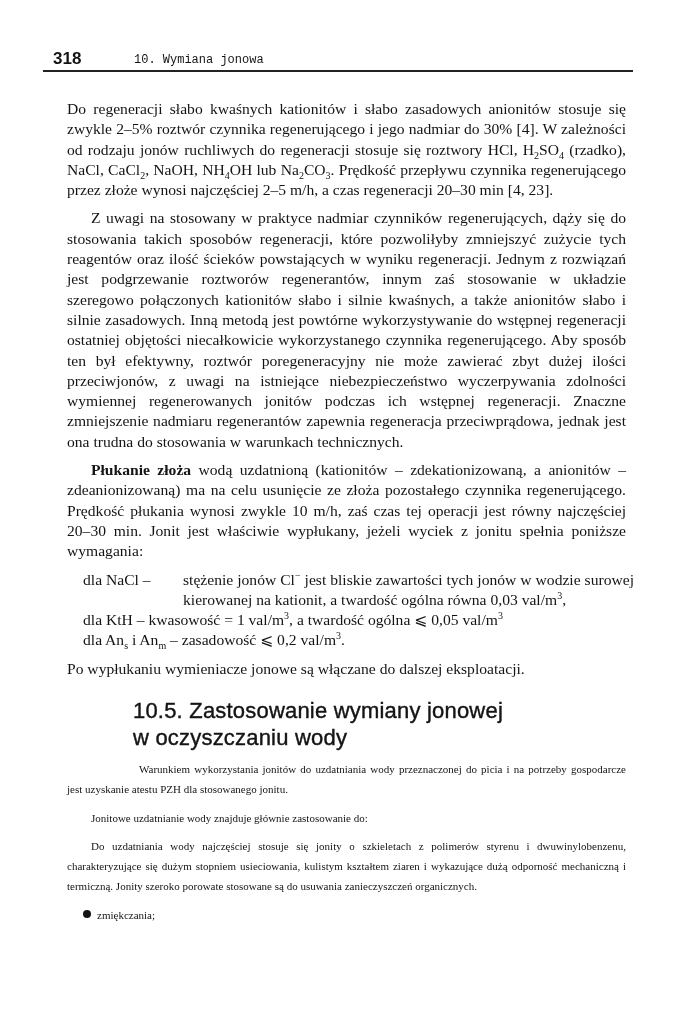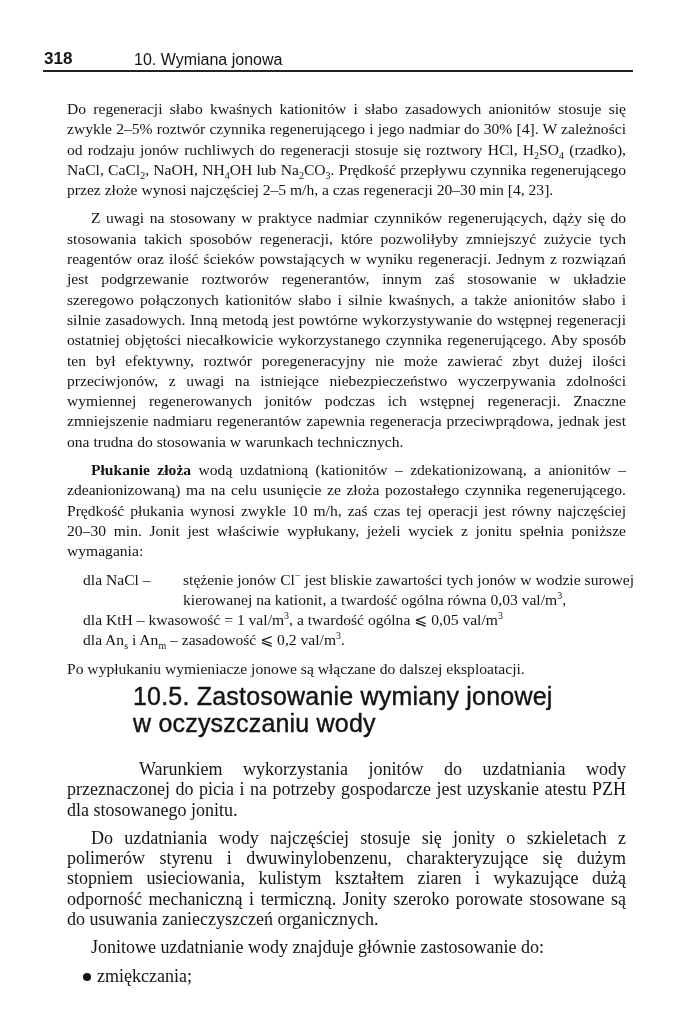--- a/index.html
+++ b/index.html
@@ -1,31 +1,31 @@
 <!DOCTYPE html>
 <html><head>
 <meta charset="utf-8">
 <style>
   html, body { margin: 0; padding: 0; background: #ffffff; }
   body { width: 693px; height: 1011px; position: relative; overflow: hidden; color: #141414; }
   .page { position: absolute; left: 0; top: 0; width: 693px; height: 1011px; }
   .running-head { position: absolute; left: 43px; top: 48px; width: 590px; height: 22px; border-bottom: 2px solid #222; }
-  .page-num { position: absolute; left: 1px; top: 0; font-family: "Liberation Sans", sans-serif; font-weight: bold; font-size: 17px; line-height: 22px; }
-  .chapter { position: absolute; left: 91px; top: 3px; font-family: Liberation Sans, sans-serif; font-size: 16px; line-height: 18px; }
+  .page-num { position: absolute; left: 10px; top: 0; font-family: "Liberation Sans", sans-serif; font-weight: bold; font-size: 17px; line-height: 22px; }
+  .chapter { position: absolute; left: 91px; top: 3px; font-family: Liberation Mono, monospace; font-size: 12px; line-height: 18px; }
   .body { position: absolute; left: 59px; top: 91px; width: 575px; font-family: "Liberation Serif", serif; font-size: 15.6px; line-height: 20.3px; }
   .para { margin: 8px; text-align: justify; text-align-last: left; }
   .indent { text-indent: 24px; }
   .b { font-weight: bold; font-family: "Liberation Serif", serif; }
   sub, sup { font-size: 10px; line-height: 0; }
   .req { margin: 0; position: relative; }
   .req .lbl { position: absolute; left: 24px; top: 0; white-space: nowrap; }
   .req .txt { display: block; margin-left: 124px; text-align: justify; text-align-last: left; }
   .req.single { padding-left: 24px; }
-  .section-title { position: absolute; left: 133px; top: 662px; font-family: "Liberation Sans", sans-serif; font-size: 25px; line-height: 27px; font-weight: normal; letter-spacing: 0.2px; -webkit-text-stroke: 0.4px #141414; }
-  .body2 { position: absolute; left: 59px; top: 751px; width: 575px; font-family: "Liberation Serif", serif; font-size: 18px; line-height: 20.3px; }
+  .section-title { position: absolute; left: 133px; top: 679px; font-family: "Liberation Sans", sans-serif; font-size: 22px; line-height: 27px; font-weight: normal; letter-spacing: 0.2px; -webkit-text-stroke: 0.4px #141414; }
+  .body2 { position: absolute; left: 59px; top: 751px; width: 575px; font-family: "Liberation Serif", serif; font-size: 11px; line-height: 20.3px; }
   .bigindent { text-indent: 72px; }
   .bullet { margin: 0; padding-left: 24px; }
   .bullet .dot { display: inline-block; width: 8px; height: 8px; border-radius: 50%; background: #141414; margin-right: 6px; vertical-align: 1px; }
 </style>
 </head>
 <body>
 
 <div class="page">
 
   <div class="running-head">
@@ -50,18 +50,18 @@
     <p class="para">Po wypłukaniu wymieniacze jonowe są włączane do dalszej eksploatacji.</p>
   </div>
 
   <h2 class="section-title">
     <span>10.5. Zastosowanie wymiany jonowej</span><br>
     <span>w oczyszczaniu wody</span>
   </h2>
 
   <div class="body2">
     <p class="para bigindent">Warunkiem wykorzystania jonitów do uzdatniania wody przeznaczonej do picia i na potrzeby gospodarcze jest uzyskanie atestu PZH dla stosowanego jonitu.</p>
+    <p class="para indent">Jonitowe uzdatnianie wody znajduje głównie zastosowanie do:</p>
     <p class="para indent">Do uzdatniania wody najczęściej stosuje się jonity o szkieletach z polimerów styrenu i dwuwinylobenzenu, charakteryzujące się dużym stopniem usieciowania, kulistym kształtem ziaren i wykazujące dużą odporność mechaniczną i termiczną. Jonity szeroko porowate stosowane są do usuwania zanieczyszczeń organicznych.</p>
-    <p class="para indent">Jonitowe uzdatnianie wody znajduje głównie zastosowanie do:</p>
     <p class="bullet"><span class="dot"></span><span>zmiękczania;</span></p>
   </div>
 
 </div>
 
 </body></html>

